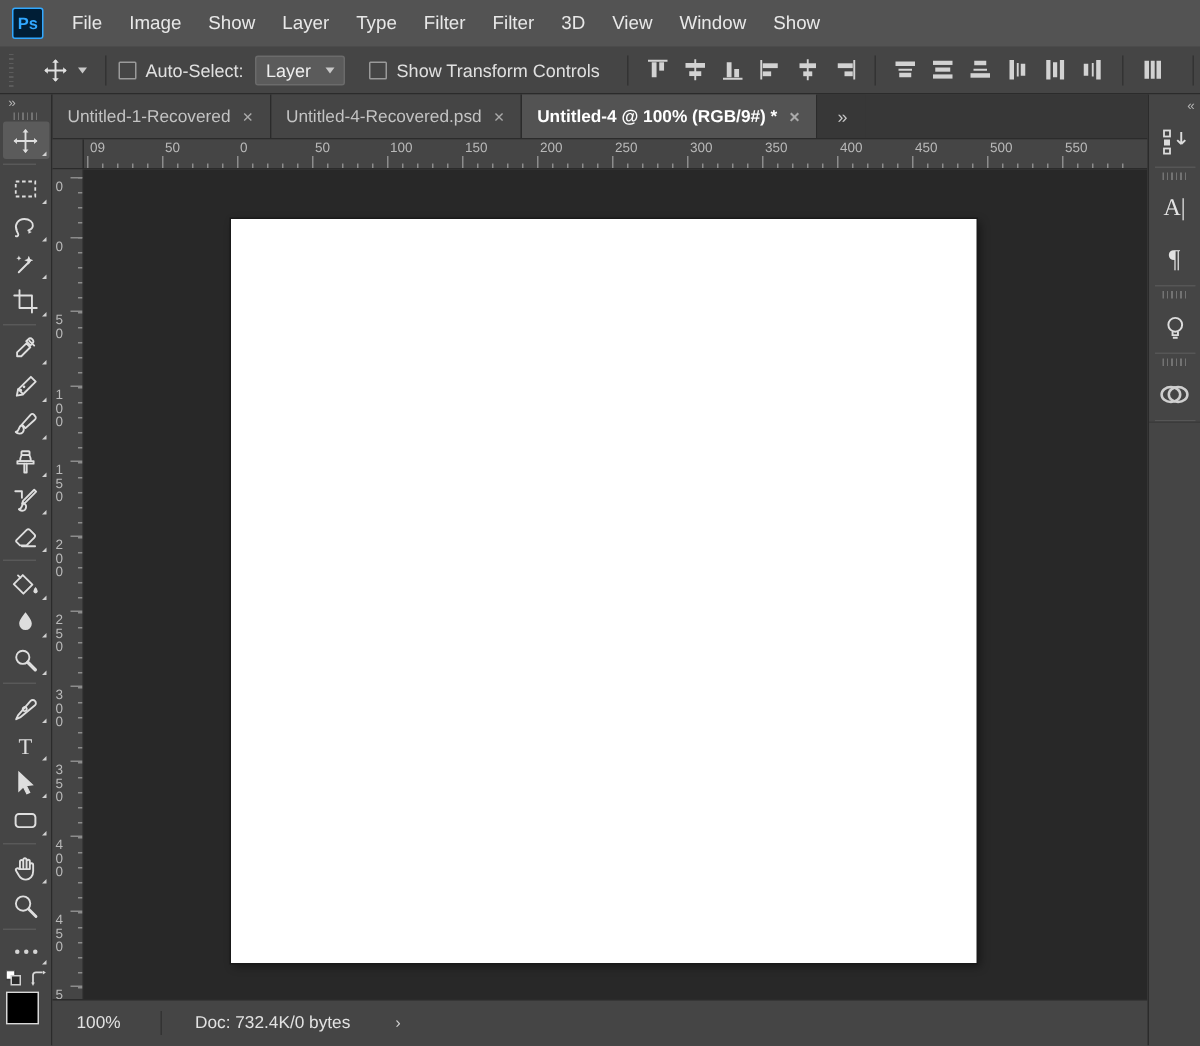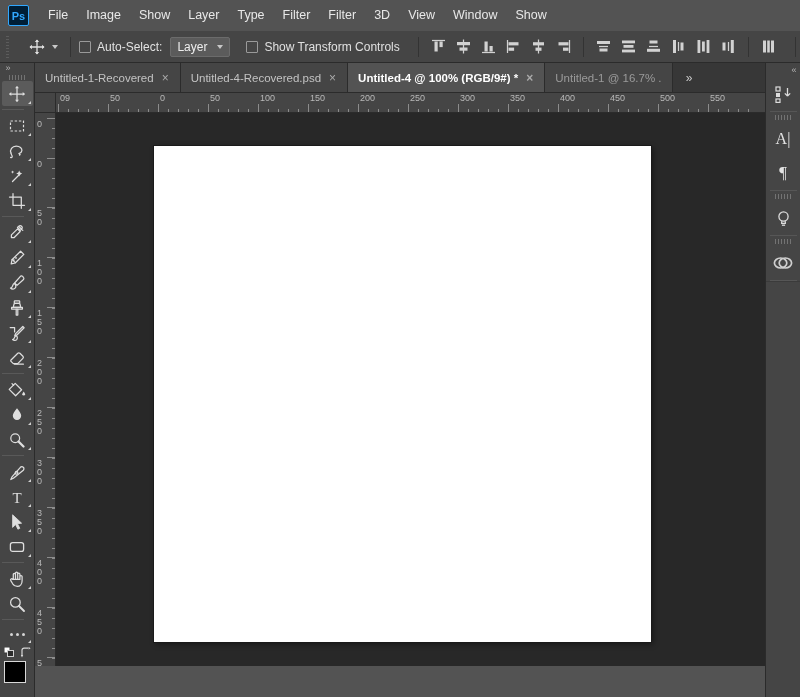--- a/index.html
+++ b/index.html
@@ -391,23 +391,20 @@
           <span>Untitled-1-Recovered</span>
           <span class="tab-close">×</span>
         </div>
         <div class="tab">
           <span>Untitled-4-Recovered.psd</span>
           <span class="tab-close">×</span>
         </div>
         <div class="tab active">
           <span>Untitled-4 @ 100% (RGB/9#) *</span>
           <span class="tab-close">×</span>
-        </div>
-        <div class="tab dim">
-          <span>Untitled-1 @ 16.7% .</span>
         </div>
       </div>
     <div class="tab-overflow">»</div>
   </div>
 
   <div class="toolbar">
     <div class="tb-expand">»</div>
     <div class="tb-grip">
         <i></i>
       </div>
@@ -792,20 +789,26 @@
       <div class="rv-tick" style="top: 515px; width: 3px;"></div>
       <div class="rv-tick" style="top: 525px; width: 3px;"></div>
       <div class="rv-tick" style="top: 535px; width: 3px;"></div>
       <div class="rv-tick" style="top: 545px; width: 3px;"></div>
     </div>
 
   <div class="workarea">
     <div class="canvas-doc"></div>
   </div>
 
+  <div class="statusbar">
+    <div class="st-zoom">100%</div>
+    <div class="st-divider"></div>
+    <div class="st-doc">Doc: 732.4K/0 bytes</div>
+    <div class="st-arrow">›</div>
+  </div>
 
   <div class="rightpanel">
     <div class="rp-collapse">«</div>
 
     <div class="rp-btn">
       <svg width="19" height="19" viewBox="0 0 19 19">
         <rect x="2" y="2" width="4" height="4" fill="none" stroke="#dcdcdc" stroke-width="1.2"></rect>
         <rect x="2" y="8" width="4" height="4" fill="#dcdcdc"></rect>
         <rect x="2" y="14" width="4" height="3.4" fill="none" stroke="#dcdcdc" stroke-width="1.2"></rect>
         <path d="M13.5 3 L13.5 11 M13.5 11 L10.8 8.4 M13.5 11 L16.2 8.4" fill="none" stroke="#dcdcdc" stroke-width="1.3"></path>

